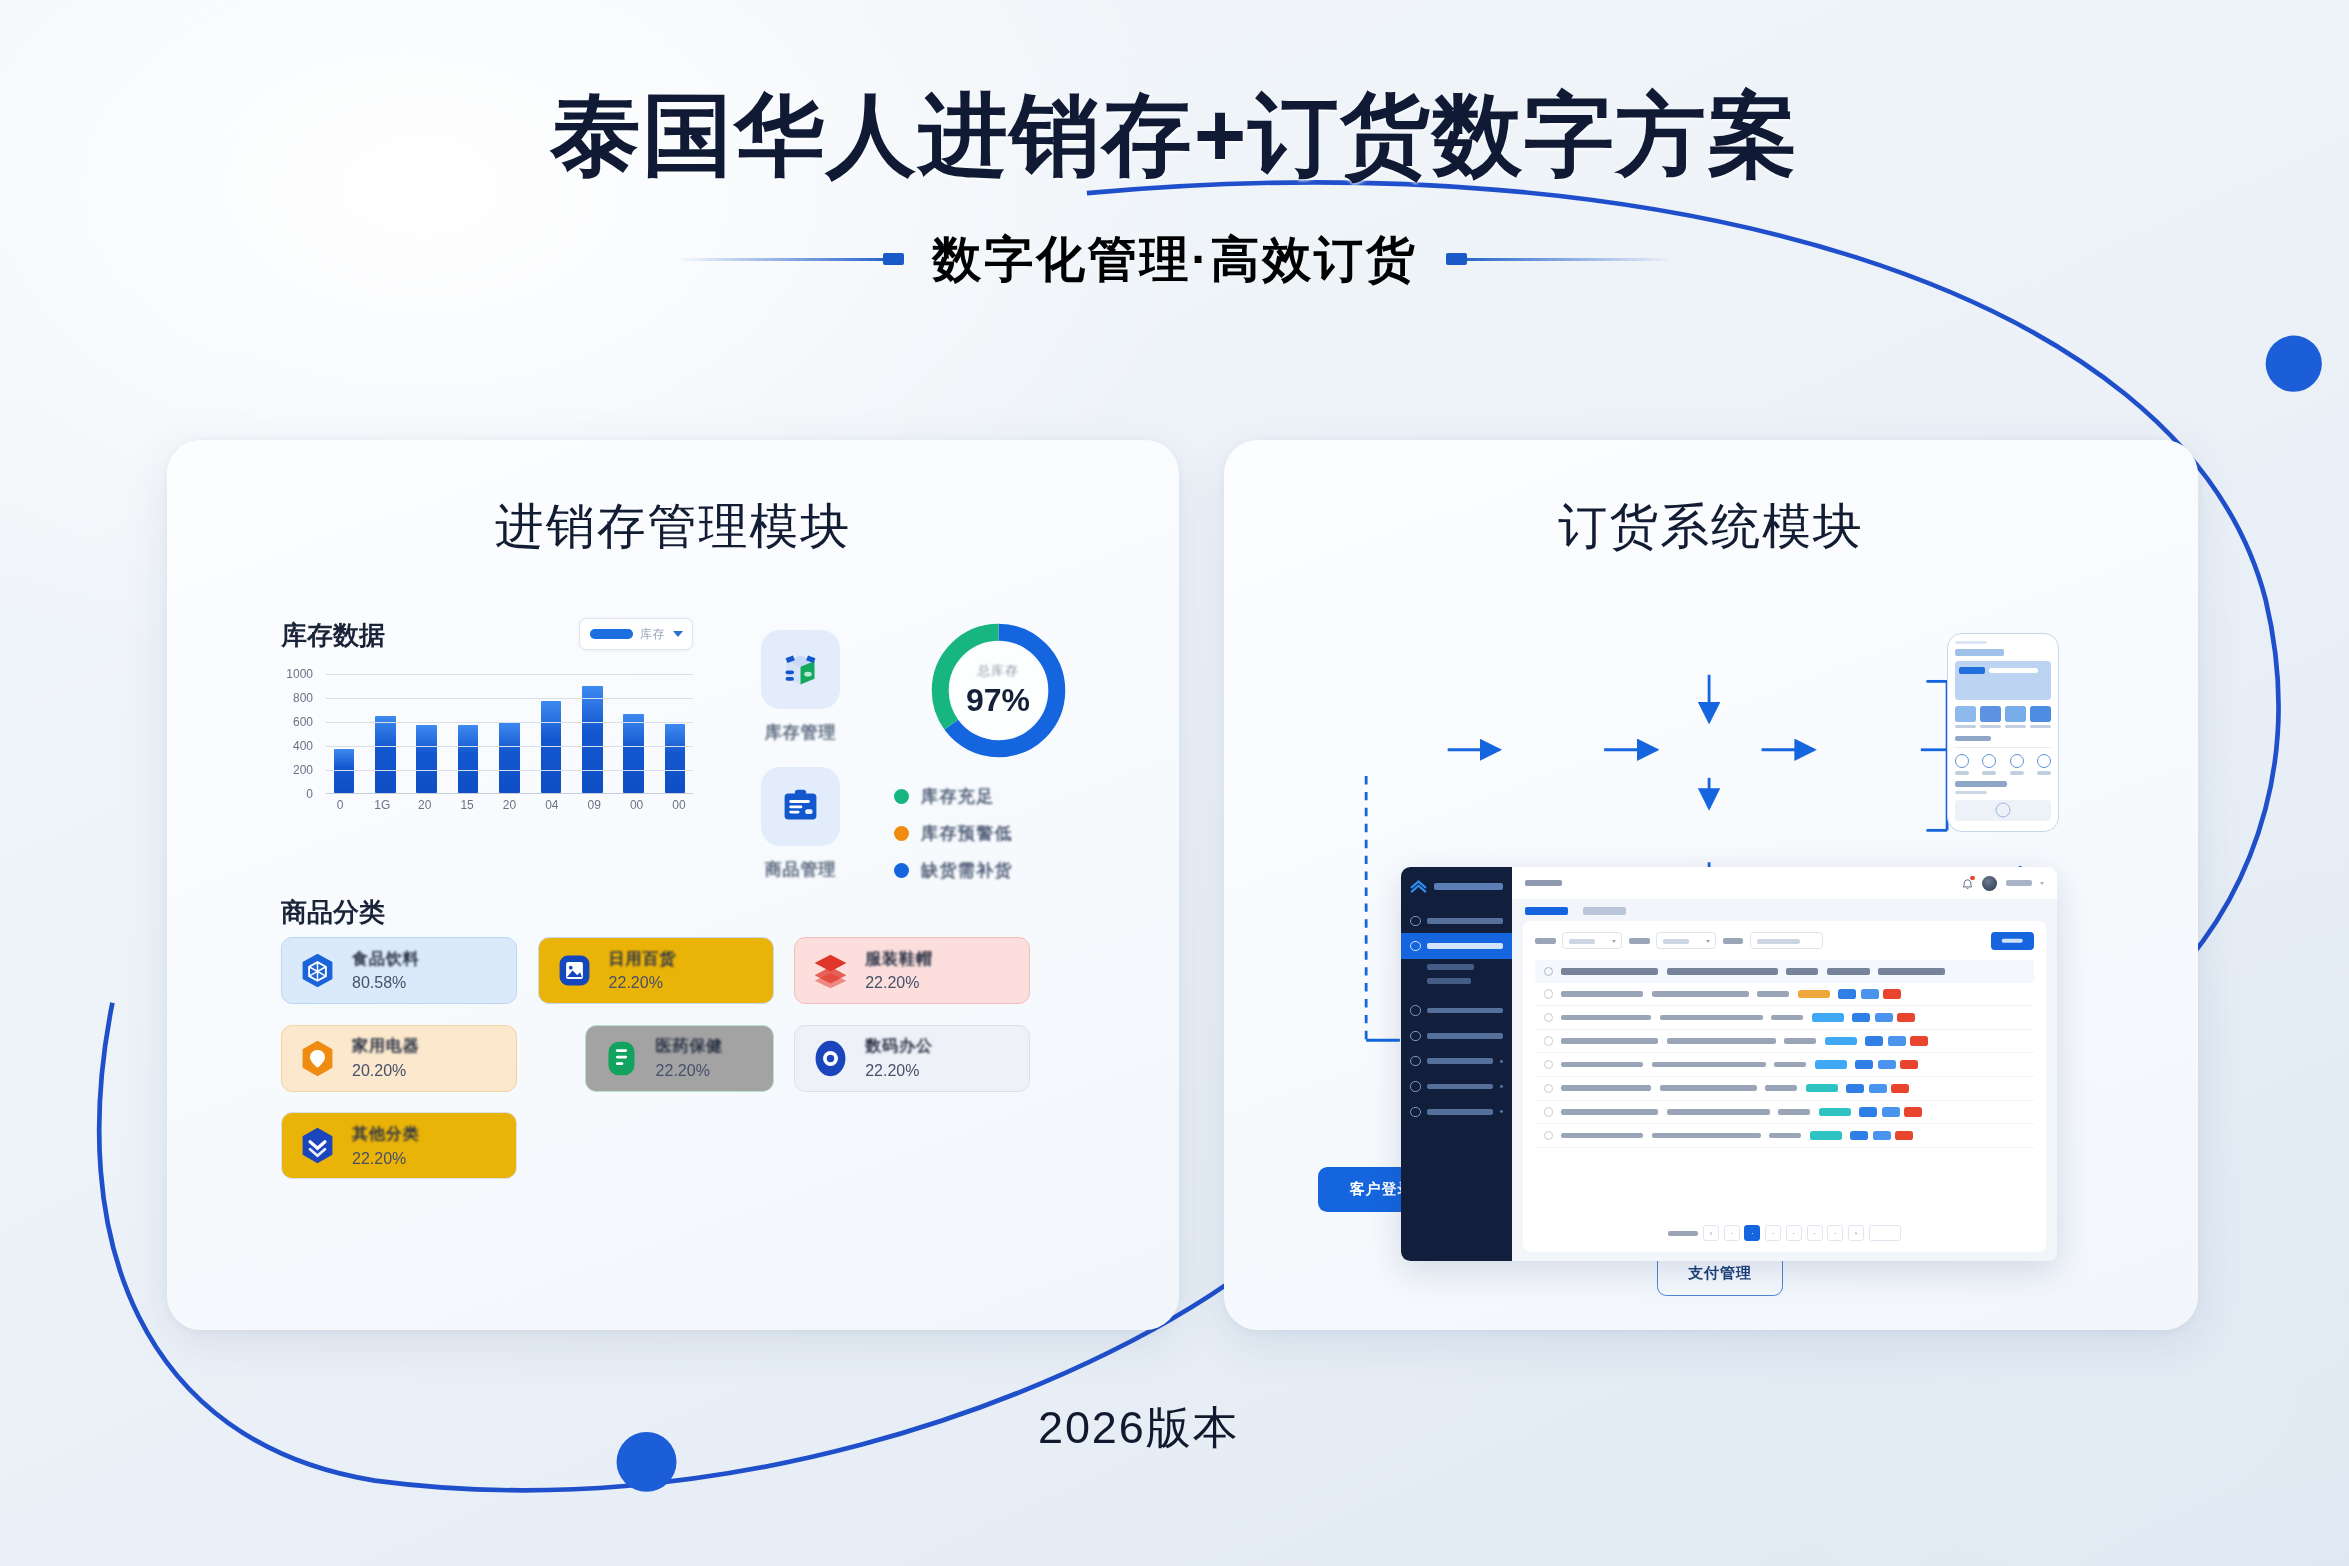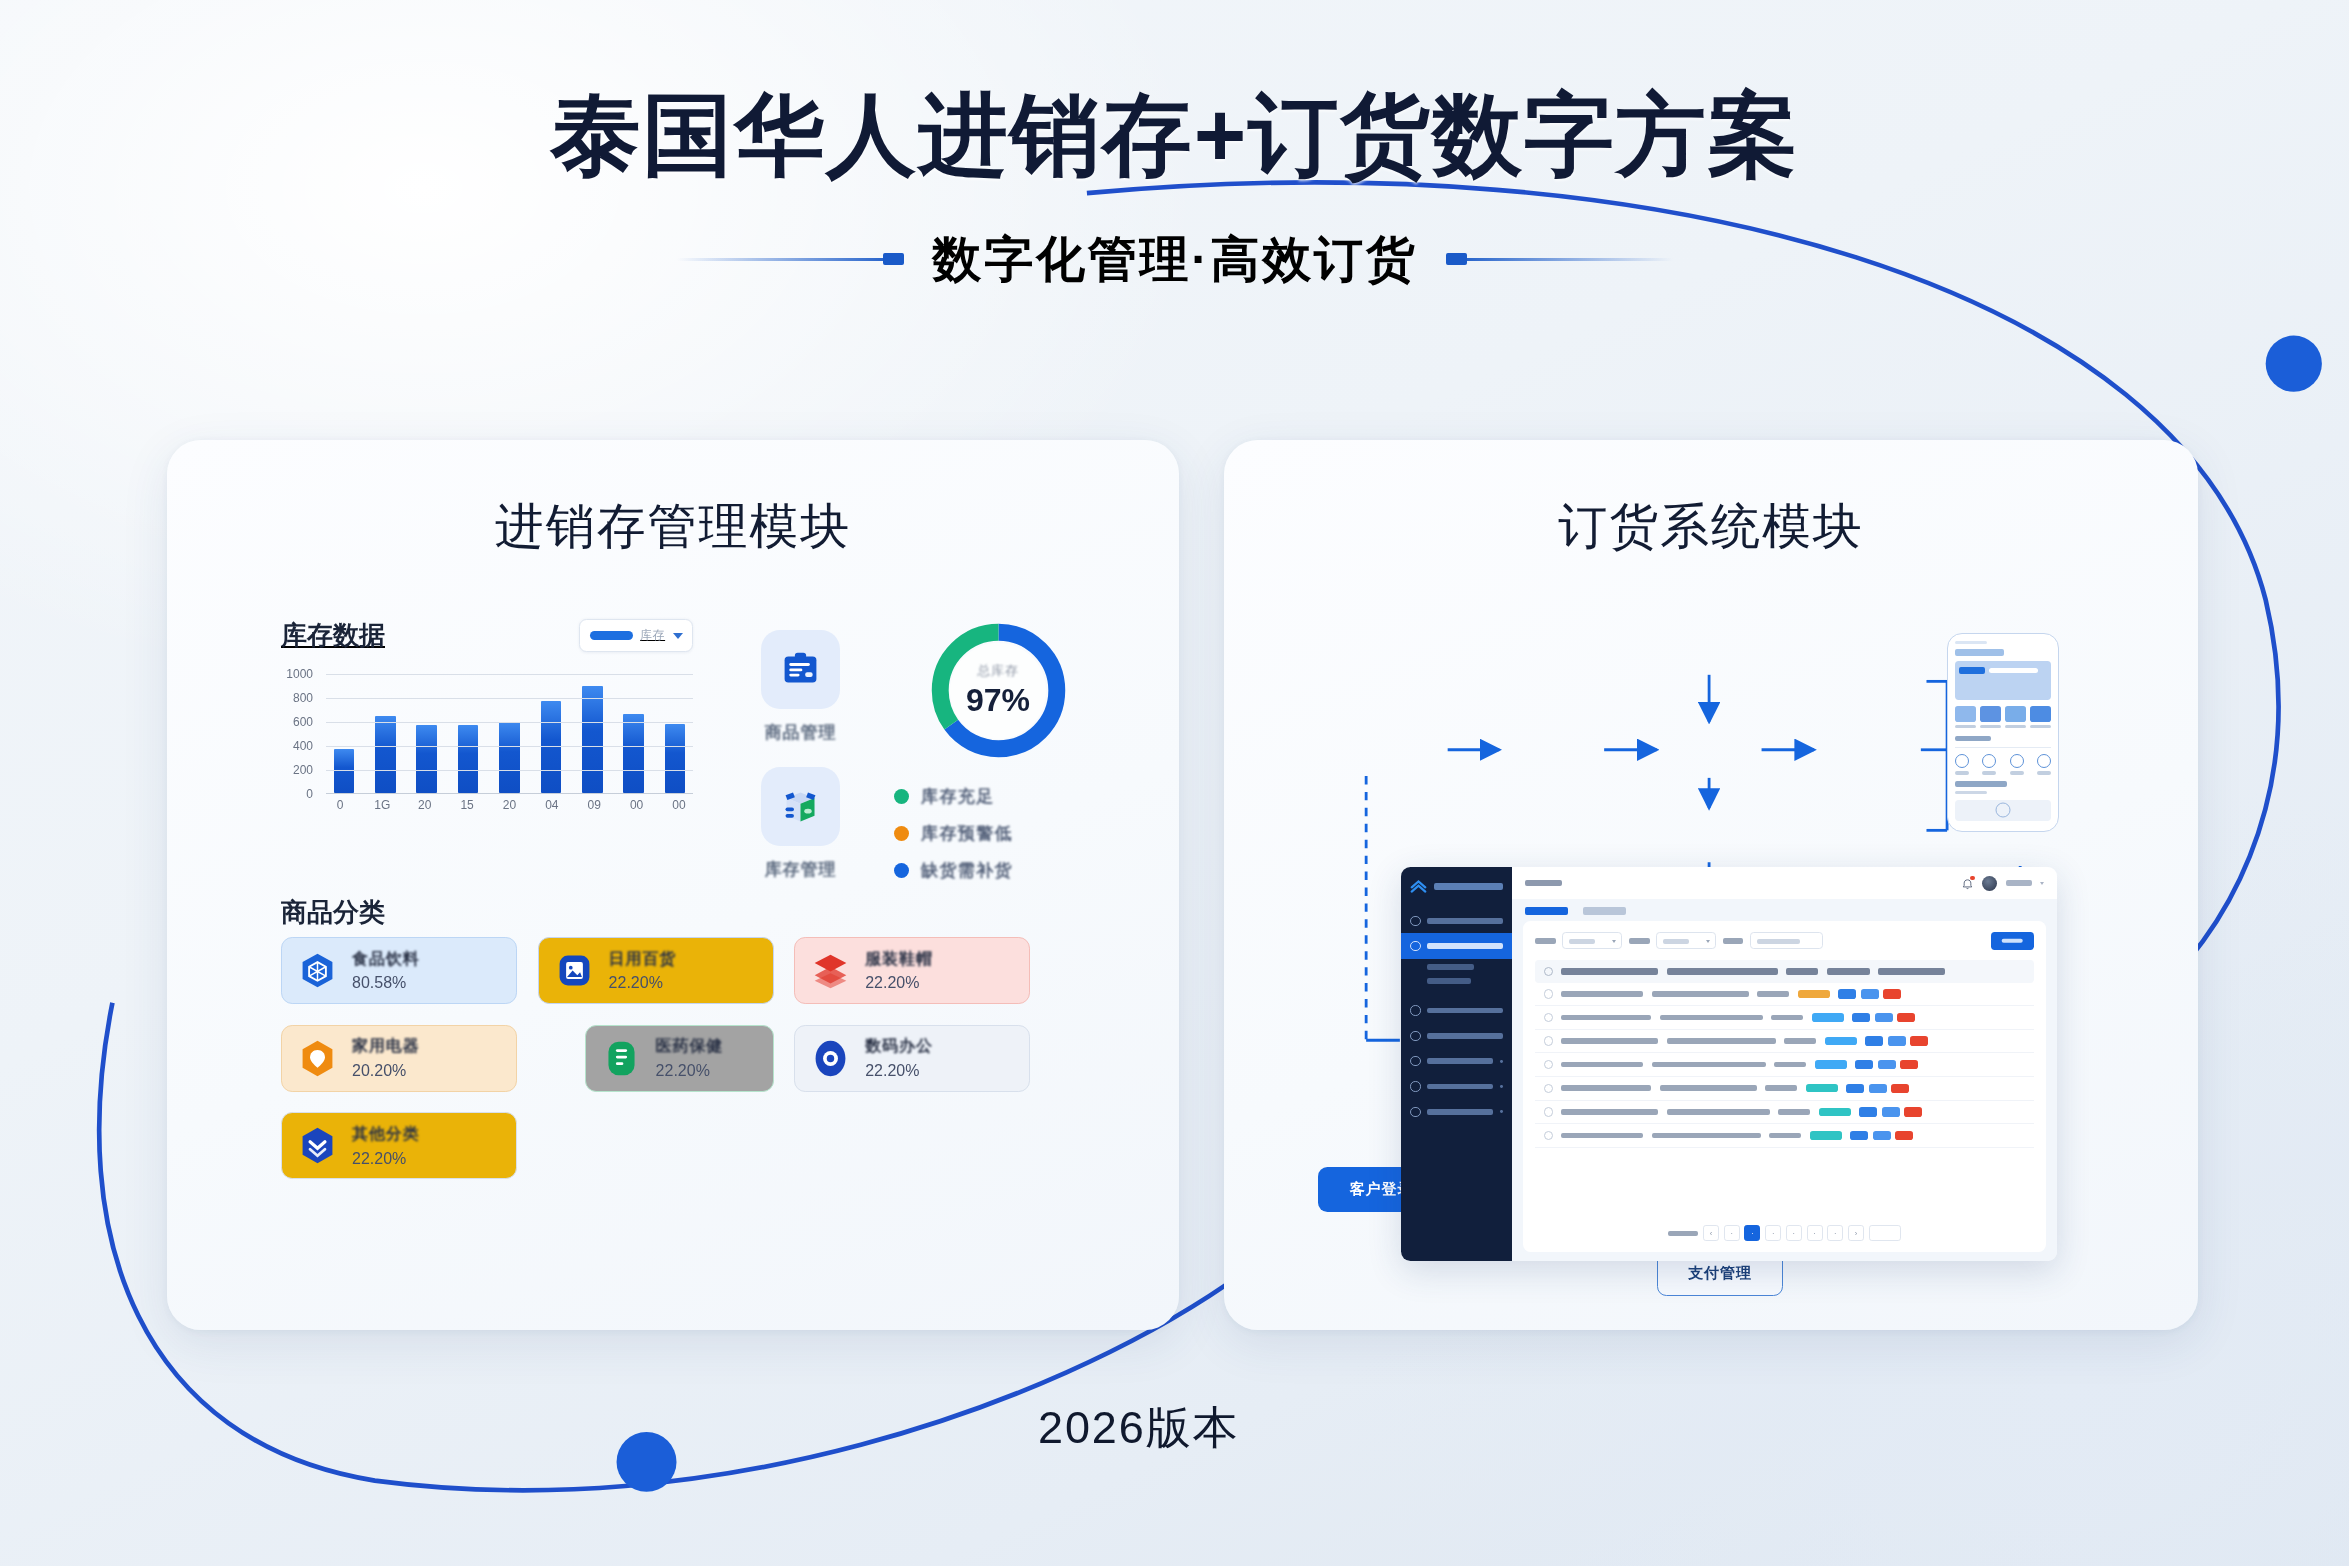--- a/index.html
+++ b/index.html
@@ -44,21 +44,21 @@
   }
   .panel-left  { left: 167px;  top: 440px; width: 1012px; height: 890px; }
   .panel-right { left: 1224px; top: 440px; width: 974px; height: 890px; }
   .panel-title {
     text-align: center; font-size: 49px; font-weight: 400; color: #121c33;
     margin-top: 54px; letter-spacing: 1.9px;
   }
 
   
   .inv-wrap { position: absolute; left: 281px; top: 618px; width: 412px; }
-  .inv-head { display: flex; align-items: center; justify-content: space-between; text-decoration: underline; }
+  .inv-head { display: flex; align-items: flex-start; justify-content: space-between; }
   .inv-title { font-size: 26px; font-weight: 700; color: #1a2438; }
   .legend-pill {
     display: flex; align-items: center; gap: 7.5px;
     border: 0.9px solid #dfe6f0; background: #fff; border-radius: 7.5px;
     padding: 6.6px 9.4px; box-shadow: 0 0.9px 2.8px rgba(30,60,110,.07);
   }
   .legend-bar { width: 43px; height: 9.4px; border-radius: 4.7px; background: #1d6fe0; }
   .legend-txt { font-size: 12px; color: #9aa6b8; filter: blur(0.7px); letter-spacing: 0.5px; }
   .legend-caret { width: 0; height: 0; border-left: 5.6px solid transparent;
     border-right: 5.6px solid transparent; border-top: 6.6px solid #2f6fd0; }
@@ -300,44 +300,44 @@
         <span>00</span>
         <span>00</span>
       </div>
   </div>
 </div>
 
 <div class="tiles">
   <div class="tile">
     <div class="tile-box">
       <svg width="43" height="43" viewBox="0 0 46 46">
-        <rect x="6" y="9" width="34" height="28" rx="4" fill="#1357cf"></rect>
-        <rect x="17" y="5" width="12" height="7" rx="3" fill="#1357cf"></rect>
-        <rect x="11" y="16" width="22" height="3.2" rx="1.6" fill="#fff"></rect>
-        <rect x="11" y="22" width="14" height="3" rx="1.5" fill="#fff"></rect>
-        <rect x="11" y="27.5" width="11" height="3" rx="1.5" fill="#fff"></rect>
-        <rect x="28" y="26" width="8" height="5" rx="2.2" fill="#eaf2ff"></rect>
-      </svg>
-    </div>
-    <div class="tile-label">商品管理</div>
-  </div>
-  <div class="tile">
-    <div class="tile-box">
-      <svg width="43" height="43" viewBox="0 0 46 46">
         <polygon points="8,14 23,8 38,14 23,20" fill="#c9d8f4"></polygon>
         <polygon points="8,14 8,33 23,39 23,20" fill="#d5e1f7"></polygon>
         <polygon points="23,20 38,14 38,33 23,39" fill="#15a95f"></polygon>
         <path d="M7 11 L15 8 L17 13 L9 16 Z" fill="#1357cf"></path>
         <path d="M31 8 L39 11 L37 16 L29 13 Z" fill="#1357cf"></path>
         <rect x="7" y="24" width="9" height="4" rx="2" fill="#1357cf"></rect>
         <rect x="7" y="31" width="9" height="4" rx="2" fill="#1357cf"></rect>
         <ellipse cx="31" cy="28" rx="4" ry="2.6" fill="#b9ecd2"></ellipse>
       </svg>
     </div>
     <div class="tile-label">库存管理</div>
+  </div>
+  <div class="tile">
+    <div class="tile-box">
+      <svg width="43" height="43" viewBox="0 0 46 46">
+        <rect x="6" y="9" width="34" height="28" rx="4" fill="#1357cf"></rect>
+        <rect x="17" y="5" width="12" height="7" rx="3" fill="#1357cf"></rect>
+        <rect x="11" y="16" width="22" height="3.2" rx="1.6" fill="#fff"></rect>
+        <rect x="11" y="22" width="14" height="3" rx="1.5" fill="#fff"></rect>
+        <rect x="11" y="27.5" width="11" height="3" rx="1.5" fill="#fff"></rect>
+        <rect x="28" y="26" width="8" height="5" rx="2.2" fill="#eaf2ff"></rect>
+      </svg>
+    </div>
+    <div class="tile-label">商品管理</div>
   </div>
 </div>
 
 <div class="donut-wrap">
   <div class="donut">
     <svg width="141" height="141" viewBox="0 0 150 150">
       <circle cx="75" cy="75" r="62" fill="none" stroke="#1565de" stroke-width="18" stroke-dasharray="253 136" stroke-dashoffset="0" transform="rotate(-90 75 75)"></circle>
       <circle cx="75" cy="75" r="62" fill="none" stroke="#17b57f" stroke-width="18" stroke-dasharray="136 253" stroke-dashoffset="-253" transform="rotate(-90 75 75)"></circle>
     </svg>
     <div class="donut-center">

